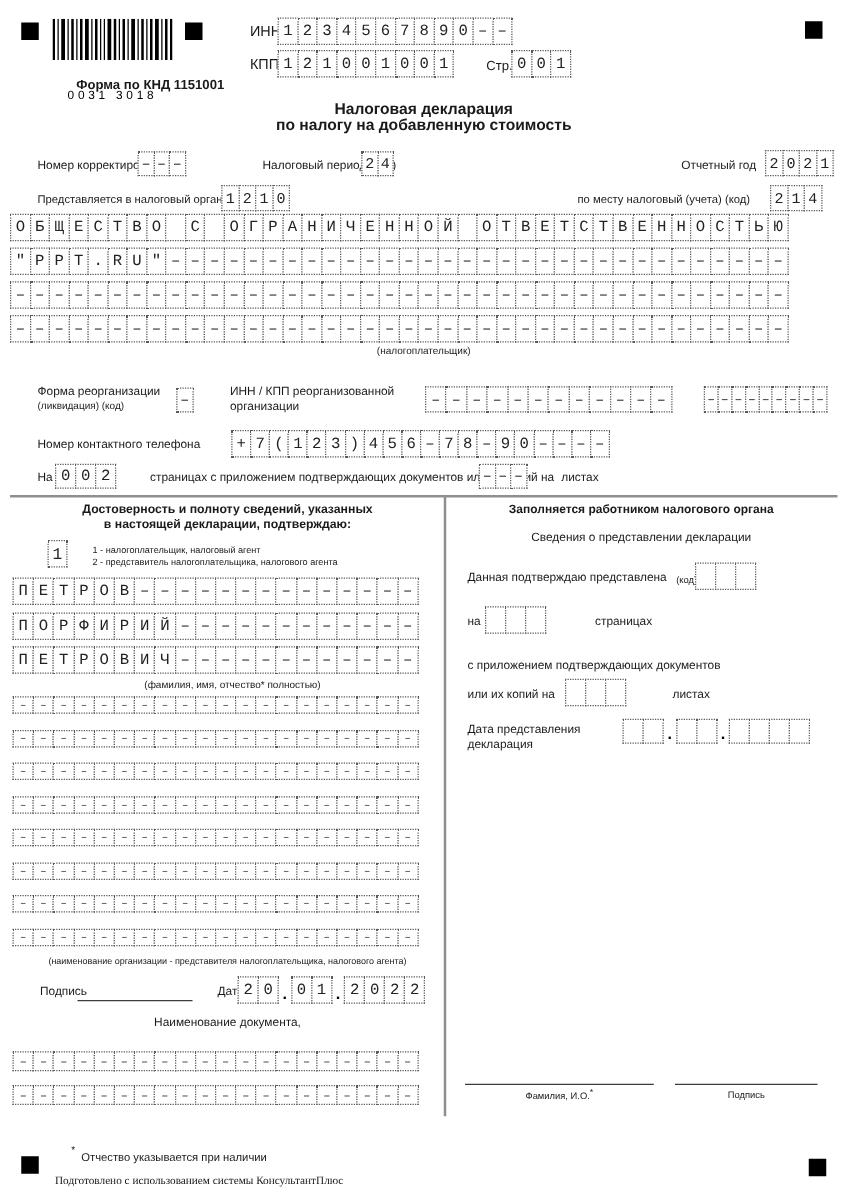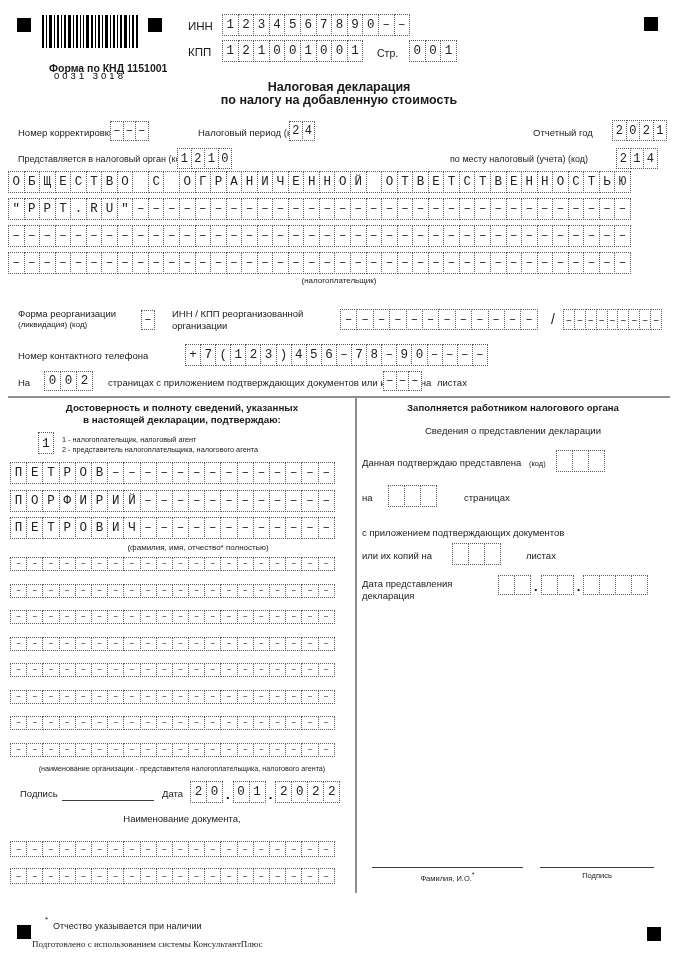--- a/index.html
+++ b/index.html
@@ -1,20 +1,20 @@
 <!DOCTYPE html>
 <html><head>
 <meta charset="utf-8">
 <style>
   html,body{margin:0;padding:0;background:#fff;}
   .page{position:relative;width:678px;height:960px;background:#fff;overflow:hidden;
         font-family:"Liberation Sans","DejaVu Sans",sans-serif;color:#1a1a1a;}
   .abs{position:absolute;}
   .sq{position:absolute;width:14px;height:14px;background:#000;}
-  .lbl{position:absolute;font-size:9.5px;white-space:nowrap;color:#1a1a1a;}
+  .lbl{position:absolute;font-size:9.5px;white-space:nowrap;color:#1a1a1a;margin-left:12px;}
   .bold{font-weight:bold;}
   .center{text-align:center;}
   .cellrow{position:absolute;display:flex;}
   .cell{box-sizing:border-box;flex:0 0 var(--cw,16.5px);width:var(--cw,16.5px);height:var(--ch,22px);
         border:1px dotted #5a5a5a;margin-left:-1px;display:flex;align-items:center;justify-content:center;
         font-family:"Liberation Mono","DejaVu Sans Mono",monospace;font-size:var(--cf,12.5px);
         color:#222;background:#fff;overflow:hidden;}
   .cell:first-child{margin-left:0;}
   .datedot{align-self:flex-end;font-weight:bold;font-size:13px;margin:0 3px 1px 3px;color:#000;}
   .hline{position:absolute;height:2px;background:#8f8f8f;}
@@ -455,21 +455,21 @@
       <span class="cell">–</span>
       <span class="cell">–</span>
       <span class="cell">–</span>
       <span class="cell">–</span>
       <span class="cell">–</span>
       <span class="cell">–</span>
       <span class="cell">–</span>
       <span class="cell">–</span>
       <span class="cell">–</span>
     </div>
-  <div class="abs center" style="left:24px;top:543px;width:348px;font-size:8px">(фамилия, имя, отчество*  полностью)</div>
+  <div class="abs center" style="left:12px;top:543px;width:348px;font-size:8px">(фамилия, имя, отчество*  полностью)</div>
 
   <div class="cellrow" style="left:10px;top:557px;--cw:17.2px;--ch:14px;--cf:8.5px">
       <span class="cell">–</span>
       <span class="cell">–</span>
       <span class="cell">–</span>
       <span class="cell">–</span>
       <span class="cell">–</span>
       <span class="cell">–</span>
       <span class="cell">–</span>
       <span class="cell">–</span>

